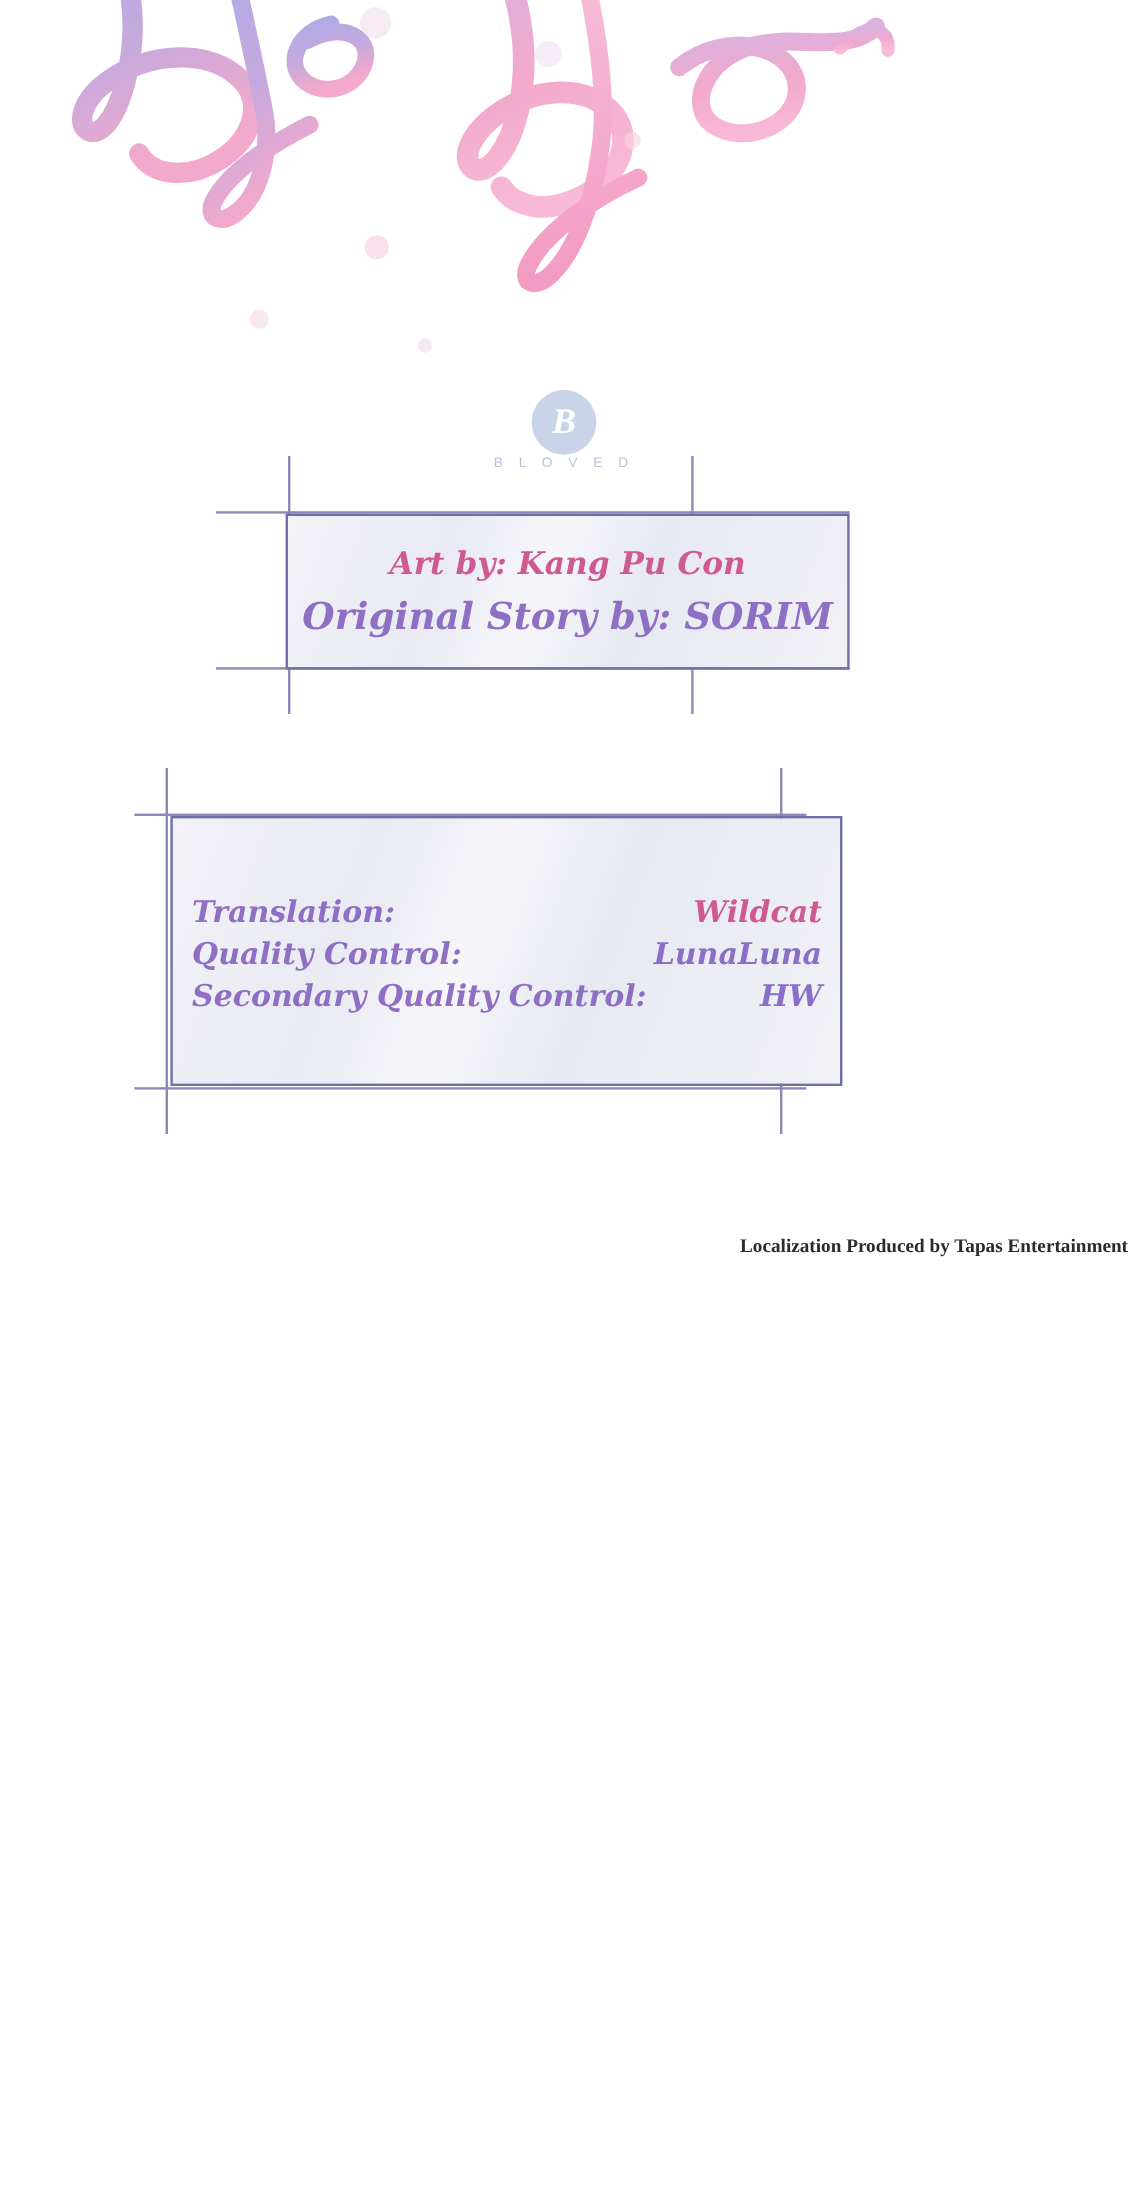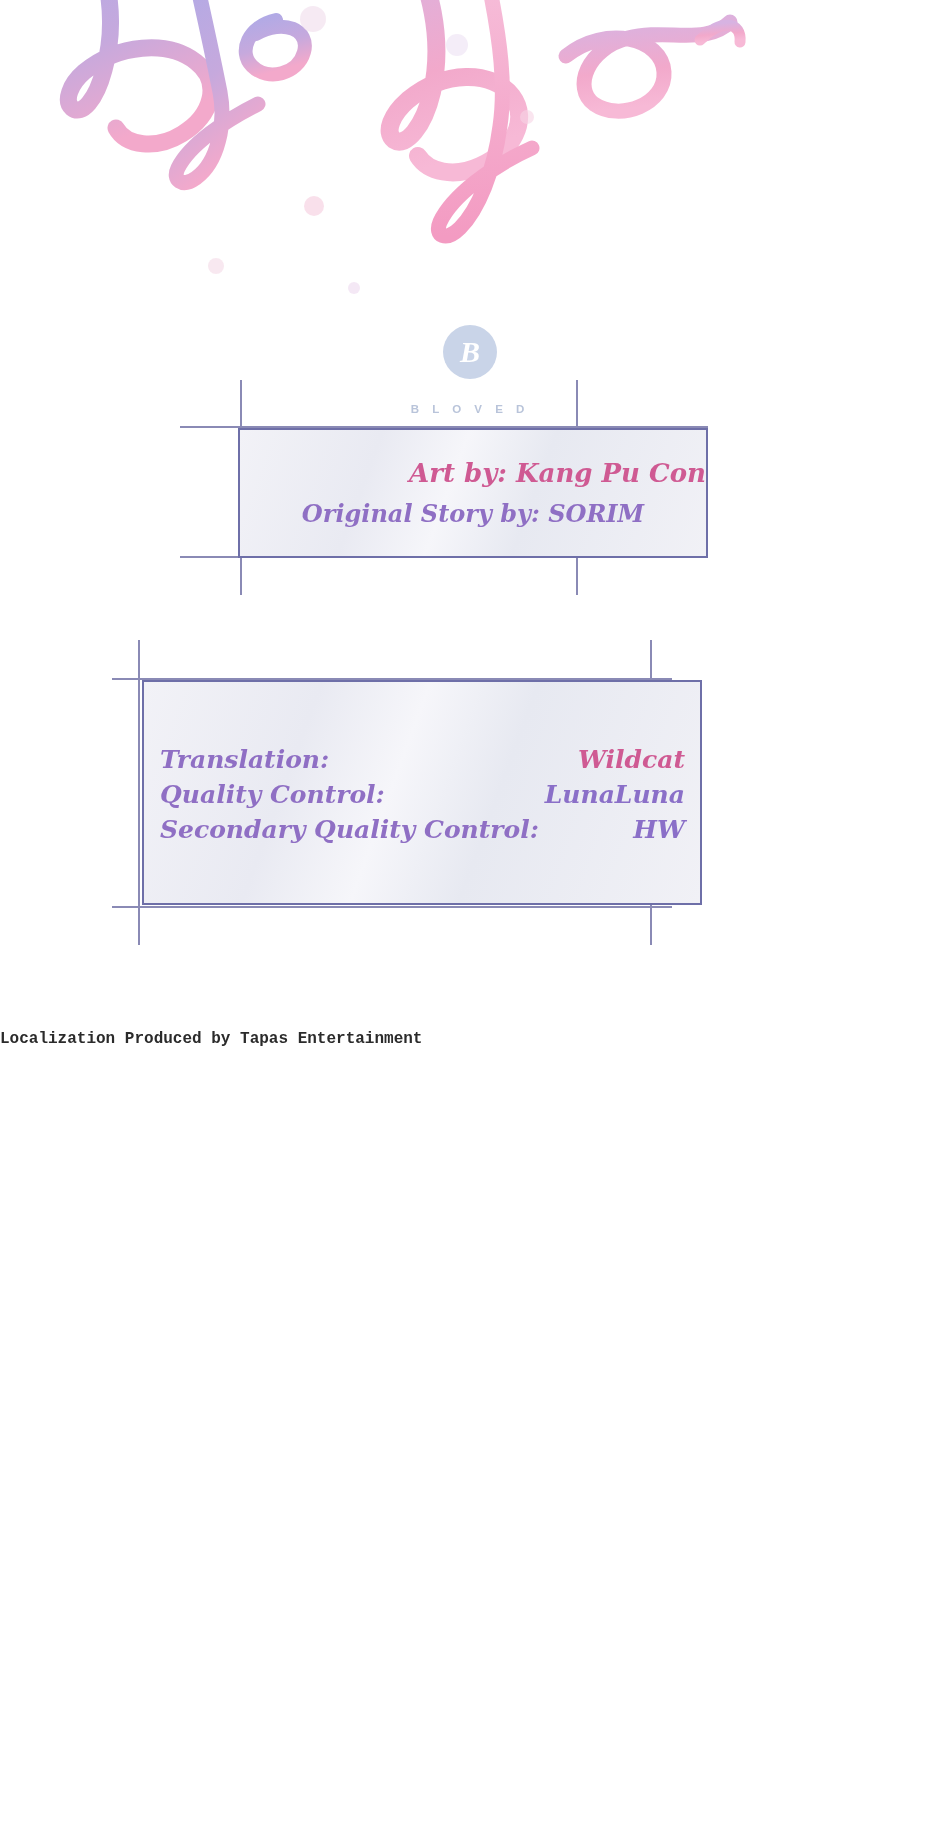--- a/index.html
+++ b/index.html
@@ -50,25 +50,25 @@
     align-items: center;
     justify-content: center;
     color: #ffffff;
     font-family: "Liberation Serif", serif;
     font-style: italic;
     font-size: 30px;
     font-weight: bold;
     letter-spacing: 0px;
   }
   .logo-word {
-    margin-top: 24px;
+    margin-top: 1px;
     font-size: 11.5px;
     letter-spacing: 5px;
     color: #b9c4da;
-    font-weight: bold;
+    font-weight: normal;
   }
 
   
   .frame {
     position: absolute;
   }
   .frame .panel {
     position: absolute;
     background: linear-gradient(110deg, #f2f2f7 0%, #e9eaf2 28%, #f6f6fa 45%, #e7e9f1 62%, #f1f1f6 100%);
     border: 2px solid #6e6fa8;
@@ -93,23 +93,23 @@
     font-family: "DejaVu Serif", serif;
     font-style: italic;
     font-weight: bold;
     text-align: center;
     white-space: nowrap;
   }
 
   
   #frame-credits-art { left: 148px; top: 380px; width: 640px; height: 215px; }
   #frame-credits-art .panel { left: 90px; top: 48px; width: 470px; height: 130px; }
-  #frame-credits-art .line1 { color: #cf5a93; font-size: 26px; text-align: right; }
+  #frame-credits-art .line1 { color: #cf5a93; font-size: 26px; }
   #frame-credits-art .line2 { color: #b85fae; font-size: 26px; }
-  #frame-credits-art .line3 { color: #8f6fc4; font-size: 24px; }
+  #frame-credits-art .line3 { color: #8f6fc4; font-size: 31px; }
   #frame-credits-art .credit-line { margin: 5.5px 0; }
 
   
   #frame-credits-staff { left: 82px; top: 640px; width: 720px; height: 310px; }
   #frame-credits-staff .panel { left: 60px; top: 40px; width: 560px; height: 225px; }
   .staff-rows {
     position: absolute;
     left: 78px; top: 52px;
     width: 525px; height: 205px;
     display: flex;
@@ -135,22 +135,22 @@
   .staff-row.r3 .name { color: #8a6fc8; }
   .staff-row.r4 .role { color: #8f6fc4; }
   .staff-row.r4 .name { color: #8a6fc8; }
 
   
   .localization {
     position: absolute;
     left: 0;
     top: 1030px;
     width: 940px;
-    text-align: left;
-    font-family: Liberation Mono, monospace;
+    text-align: right;
+    font-family: Liberation Serif, serif;
     font-size: 16px;
     font-weight: bold;
     color: #2b2b2b;
   }
 </style>
 </head>
 <body>
 
 <div class="title-art">
   <svg width="940" height="300" viewBox="0 0 940 300" xmlns="http://www.w3.org/2000/svg">

